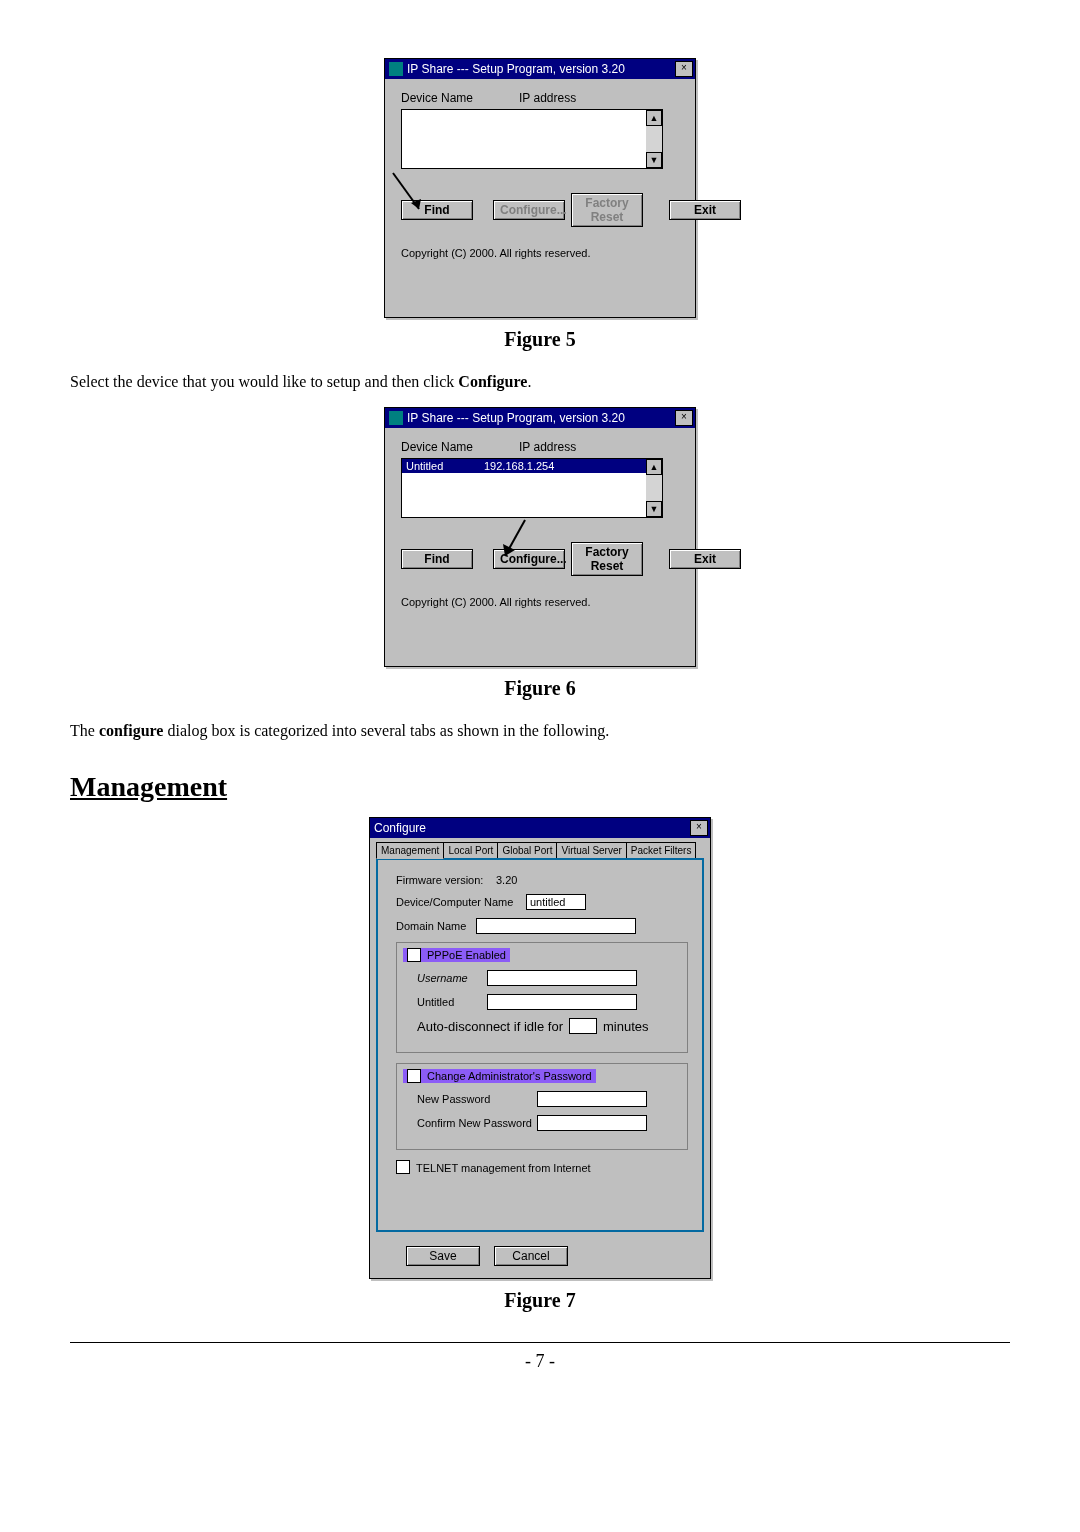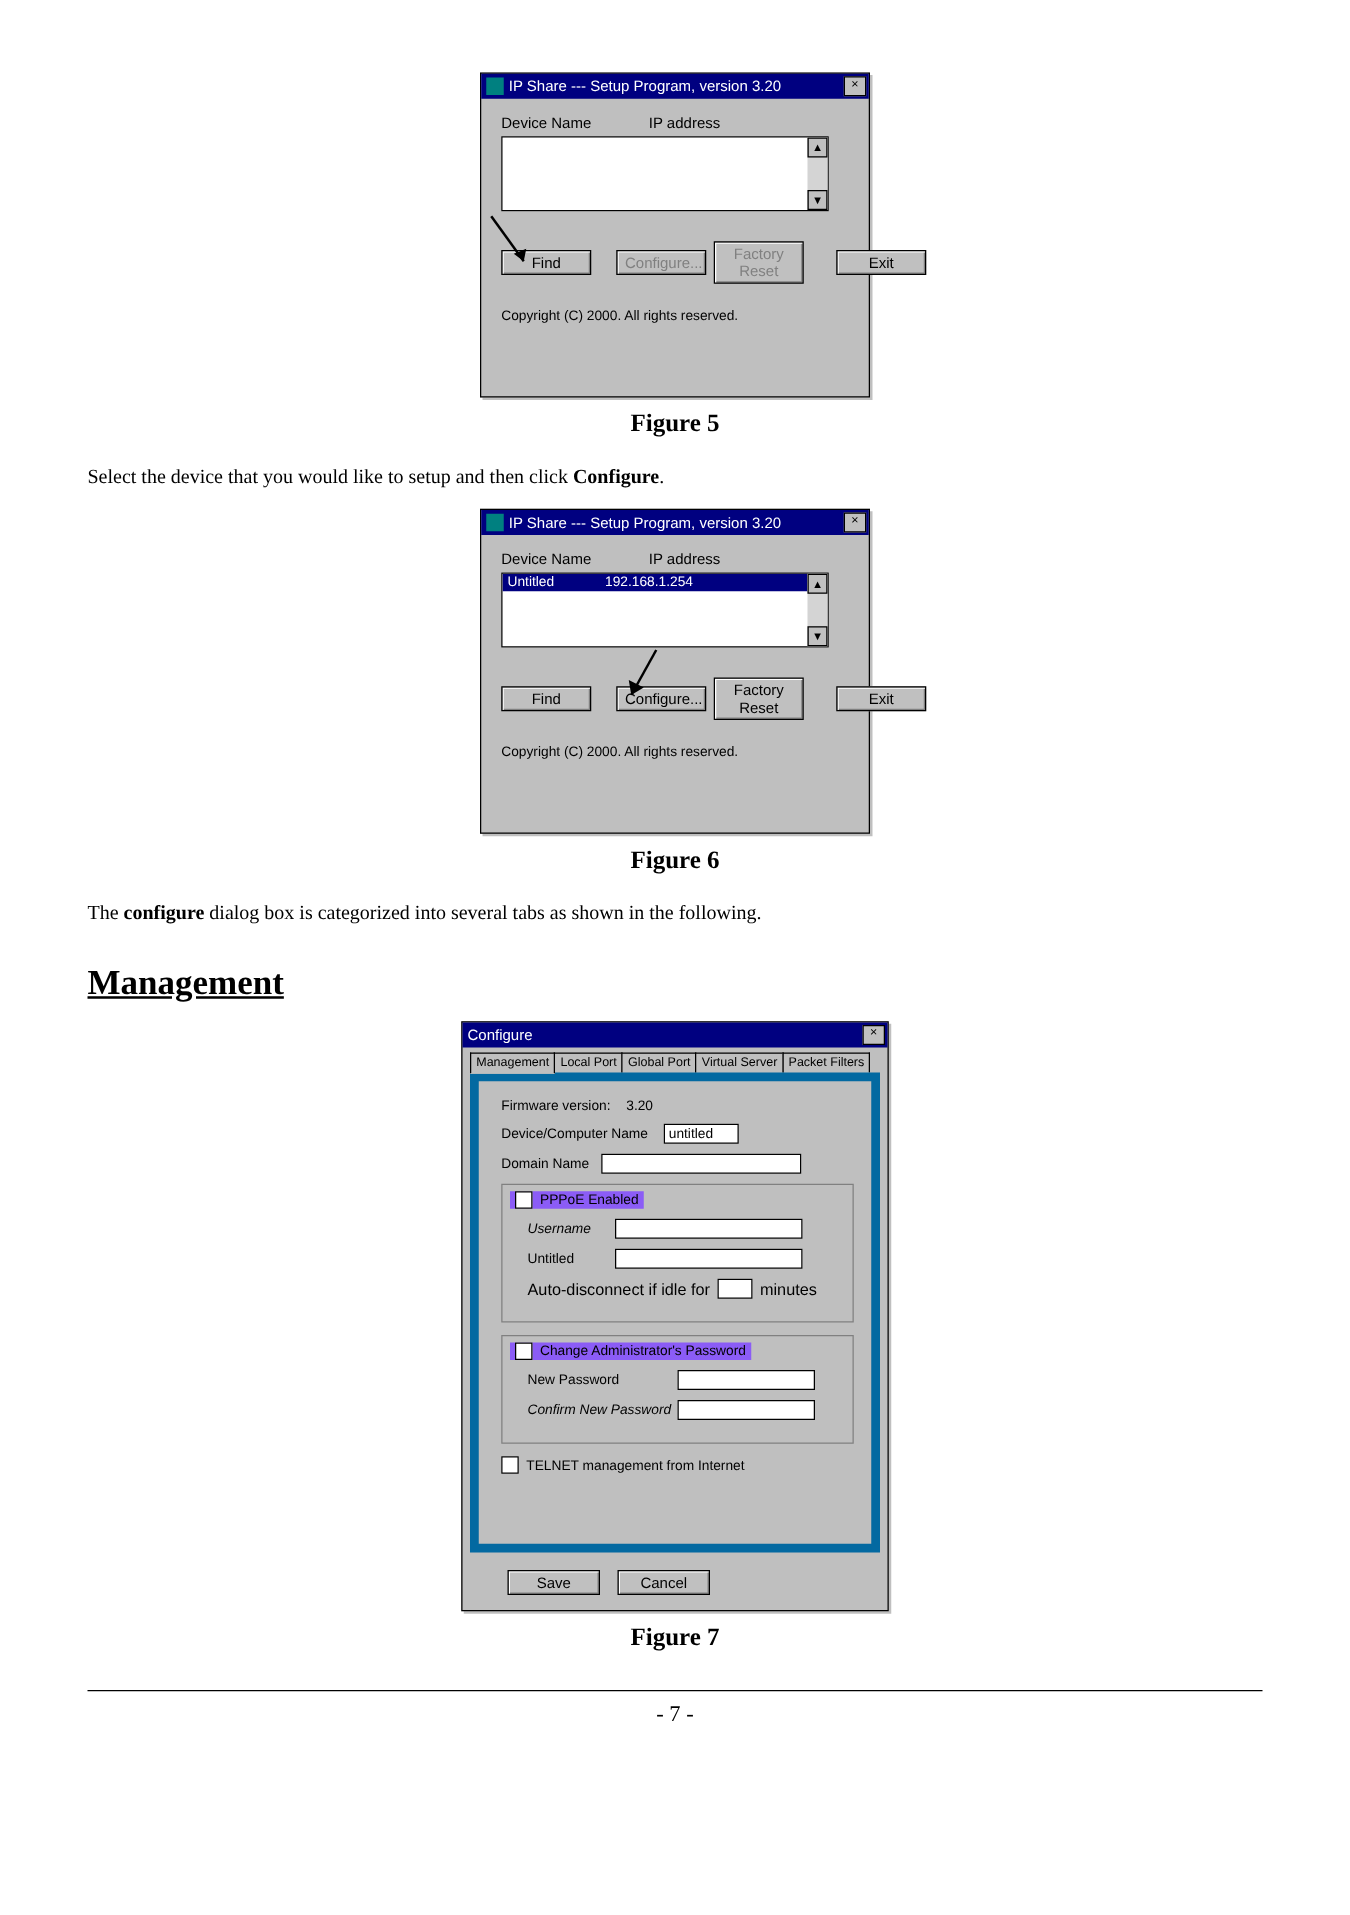--- a/index.html
+++ b/index.html
@@ -129,20 +129,21 @@
     line-height: 14px;
     text-align: center;
     color: #000;
   }
 
   .btn-row {
     display: flex;
     gap: 6px;
     margin-top: 24px;
     align-items: center;
+    font-weight: bold;
   }
   .w9x-btn {
     background: #c0c0c0;
     border: 1px solid #000;
     box-shadow: inset 1px 1px 0 #fff, inset -1px -1px 0 #808080;
     font-size: 12px;
     padding: 2px 6px;
     min-width: 58px;
     text-align: center;
   }
@@ -183,21 +184,21 @@
     margin-right: -1px;
     position: relative;
   }
   .tab.active {
     background: #bfbfbf;
     z-index: 2;
     border-bottom: 1px solid #bfbfbf;
     margin-bottom: -1px;
   }
   .tab-panel {
-    border: 7px solid #0369a1;
+    border: 2px solid #0369a1;
     padding: 14px 14px 18px 18px;
     min-height: 300px;
     box-sizing: border-box;
     position: relative;
   }
   .form-row {
     display: flex;
     align-items: center;
     font-size: 11px;
     margin-bottom: 8px;
@@ -414,21 +415,21 @@
           <div class="groupbox">
             <div class="group-title-row">
               <span class="w9x-check"></span>
               <span>Change Administrator's Password</span>
             </div>
             <div class="form-row indent">
               <span class="lbl" style="min-width:120px;">New Password</span>
               <input class="w9x-input" style="width: 110px;" type="password" value="">
             </div>
             <div class="form-row indent">
-              <span class="lbl" style="min-width:120px;font-style:italic;">Confirm New Password</span>
+              <span class="lbl" style="min-width:120px;">Confirm New Password</span>
               <input class="w9x-input" style="width: 110px;" type="password" value="">
             </div>
           </div>
 
           <div class="form-row" style="margin-top:6px;align-items:flex-end;">
             <span class="w9x-check"></span>
             <span>TELNET management from Internet</span>
           </div>
 
           <div style="height:30px;"></div>

